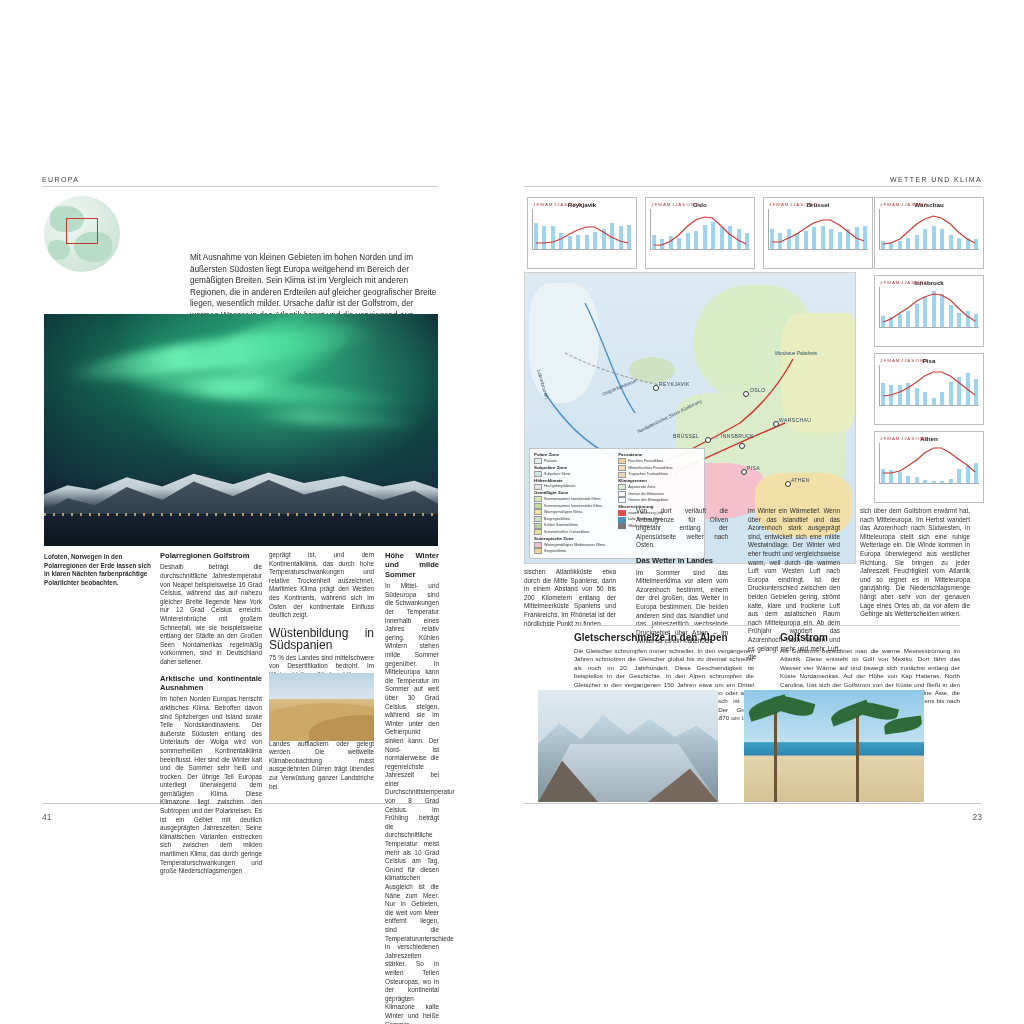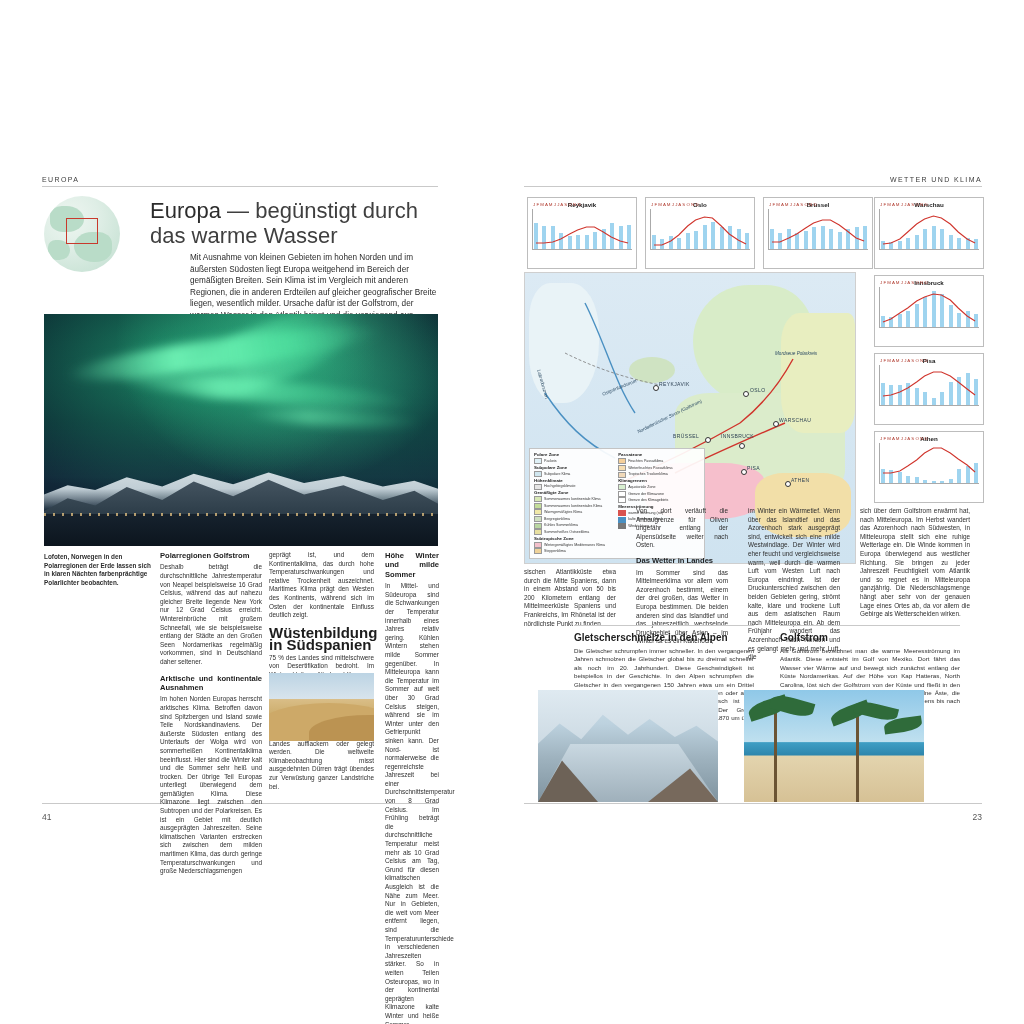--- a/index.html
+++ b/index.html
@@ -53,21 +53,21 @@
   .photo-main .snowcap{position:absolute;left:0;right:0;bottom:34px;height:58px;
     background:linear-gradient(#f2f6f8 0%, #cfdbe2 60%, rgba(200,214,222,0) 100%);
     clip-path:polygon(0 70%,6% 54%,13% 62%,21% 40%,30% 56%,38% 34%,48% 52%,57% 32%,66% 50%,76% 38%,86% 56%,94% 46%,100% 60%,100% 100%,0 100%);opacity:.92;}
   .photo-main .water{position:absolute;left:0;right:0;bottom:0;height:32px;background:linear-gradient(#16222e,#0c151e);}
   .photo-main .lights{position:absolute;left:0;right:0;bottom:30px;height:3px;
     background:repeating-linear-gradient(90deg,rgba(255,214,140,.9) 0 2px,rgba(255,214,140,0) 2px 9px);opacity:.75;}
 
   .caption{position:absolute;font-size:6.4px;line-height:8.6px;font-weight:bold;color:#2d2d2d;}
   .col{position:absolute;font-size:6.4px;line-height:8.6px;color:#2f2f2f;text-align:justify;}
   .col h4{margin:0 0 3px 0;font-size:7.6px;line-height:9.4px;font-weight:bold;color:#1d1d1d;}
-  .col h3{margin:0 0 3px 0;font-size:15px;line-height:12px;font-weight:bold;color:#1d1d1d;}
+  .col h3{margin:0 0 3px 0;font-size:12px;line-height:12px;font-weight:normal;color:#1d1d1d;}
   .col p{margin:0 0 7px 0;}
 
   .photo-desert{position:absolute;left:269px;top:673px;width:105px;height:68px;overflow:hidden;
     background:linear-gradient(#bcd4e4 0%,#d8e4ec 38%,#d9bd86 39%,#c8a763 70%,#b08f4e 100%);}
   .photo-desert .dune{position:absolute;left:-10px;bottom:-6px;width:140px;height:44px;border-radius:50% 50% 0 0;background:#cda968;}
   .photo-desert .dune2{position:absolute;left:40px;bottom:-10px;width:120px;height:36px;border-radius:50% 50% 0 0;background:#bb9352;}
 
   
   .climatebox{position:absolute;border:1px solid #bdbdbd;background:#fff;}
   .cb-title{font-size:6.2px;font-weight:bold;text-align:center;margin:3px 0 1px;color:#222;}
@@ -125,26 +125,20 @@
   <div class="folio left">41</div>
   <div class="rule" style="left:42px;top:803px;width:396px;"></div>
 
   <div class="globe">
     <div class="land l1"></div>
       <div class="land l2"></div>
       <div class="land l3"></div>
     <div class="box"></div>
   </div>
 
-  <div class="title">
-    <b>Europa</b>
-    <span>—</span>
-    <span style="white-space:pre-line">begünstigt durch
-das warme Wasser</span>
-  </div>
 
   <div class="intro">Mit Ausnahme von kleinen Gebieten im hohen Norden und im äußersten Südosten liegt Europa weitgehend im Bereich der gemäßigten Breiten. Sein Klima ist im Vergleich mit anderen Regionen, die in anderen Erdteilen auf gleicher geografischer Breite liegen, wesentlich milder. Ursache dafür ist der Golfstrom, der warmes Wasser in den Atlantik bringt und die vorwiegend aus Westen kommenden Winde somit erwärmt.</div>
 
   <div class="photo-main">
     <div class="aurora-sky"></div>
     <div class="aurora-band ab3"></div>
     <div class="aurora-band ab1"></div>
     <div class="aurora-band ab2"></div>
     <div class="aurora-band ab4"></div>
     <div class="snowcap"></div>

